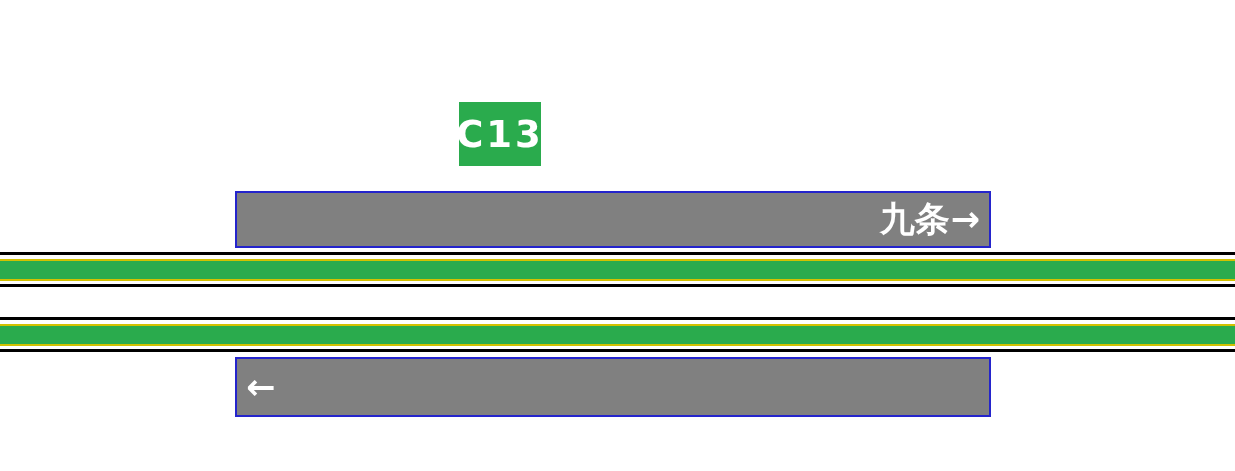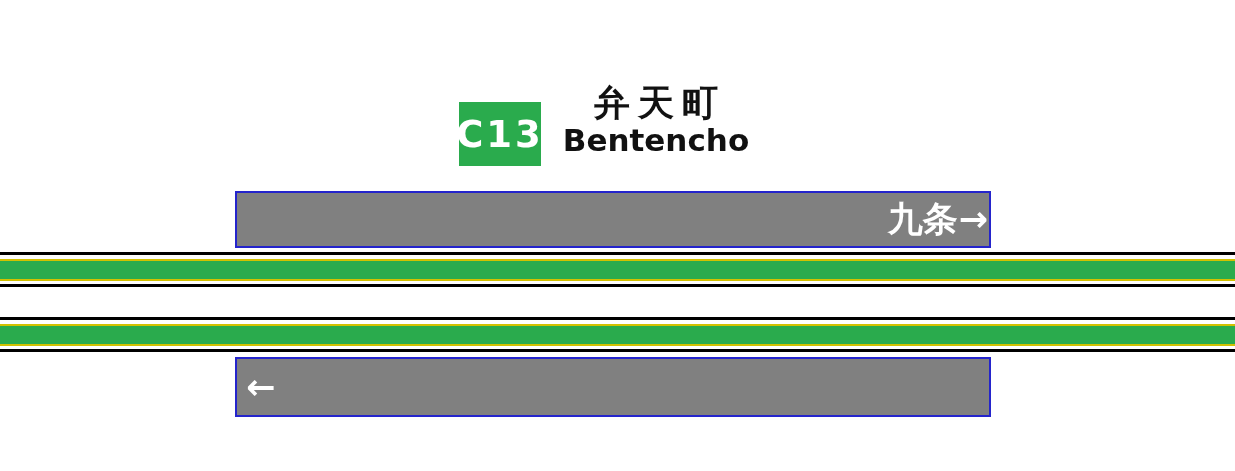--- a/index.html
+++ b/index.html
@@ -71,20 +71,21 @@
     display: flex;
     align-items: center;
     font-size: 35px;
     font-weight: bold;
     line-height: 1;
     white-space: nowrap;
   }
   .bar.top {
     top: 191px;
     justify-content: flex-end;
+    padding-right: 8px;
   }
   .bar.bottom {
     top: 357px;
     height: 60px;
     justify-content: flex-start;
     padding-left: 8px;
   }
   .bar .arrow { padding: 0 1px; }
 
   
@@ -116,24 +117,20 @@
 </style>
 </head>
 <body>
 
 <div id="sign">
 
   <div class="badge">
     <span>C13</span>
   </div>
 
-  <div class="names">
-    <div class="name-ja">弁天町</div>
-    <div class="name-en">Bentencho</div>
-  </div>
 
   <div class="bar top">
     <span>九条</span>
     <span class="arrow">→</span>
   </div>
 
   <div class="rule r1"></div>
   <div class="band upper"></div>
   <div class="rule r2"></div>
 

